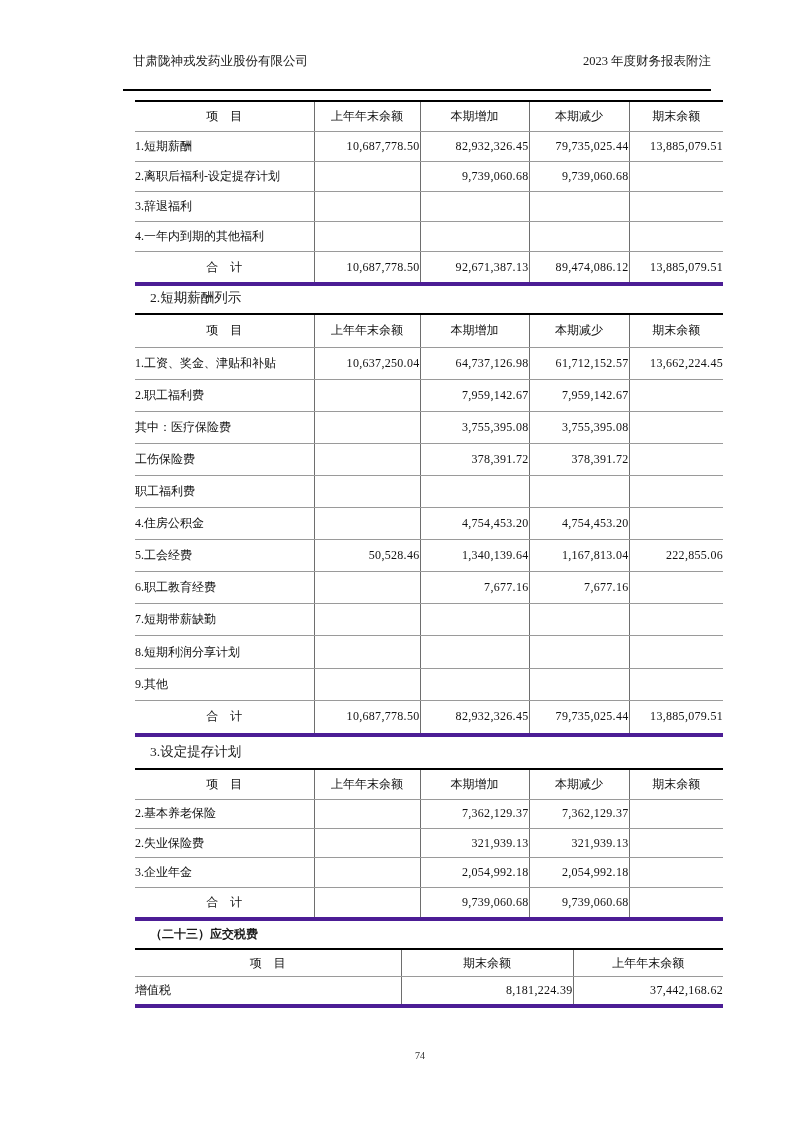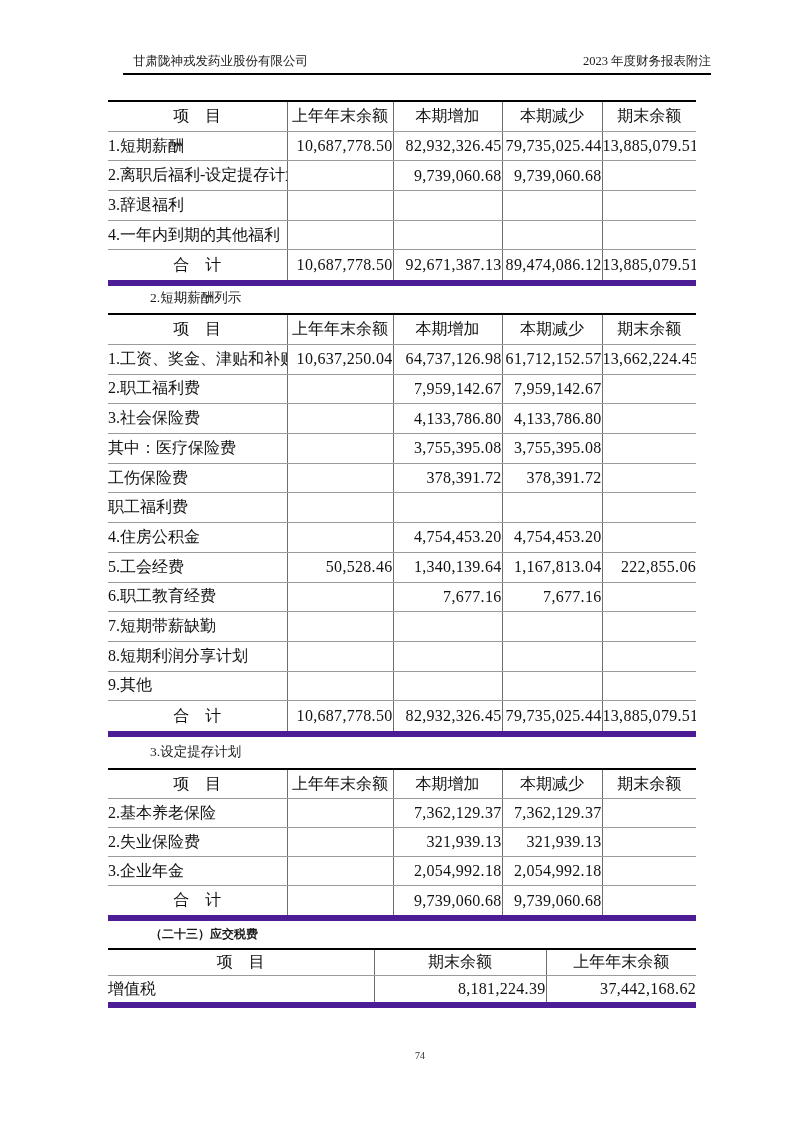--- a/index.html
+++ b/index.html
@@ -6,29 +6,29 @@
   body{
     width:794px;height:1122px;position:relative;background:#ffffff;
     font-family:"Liberation Serif","DejaVu Serif",serif;
     color:#1a1a1a;
   }
   
   .hdr{
     position:absolute;left:123px;top:53px;width:588px;
     display:flex;justify-content:space-between;align-items:flex-end;
     font-size:12.5px;line-height:16px;
-    padding-bottom:4px;border-bottom:2px solid #000;
+    padding-bottom:20px;border-bottom:2px solid #000;
   }
   .hdr .co{padding-left:10px;}
   
   table.tbl{
-    position:absolute;left:108px;width:588px;
+    position:absolute;left:135px;width:588px;
     border-collapse:collapse;table-layout:fixed;
-    border-top:2px solid #000;border-bottom:6px solid #4c1d95;
-    font-size:16px;
+    border-top:2px solid #000;border-bottom:4px solid #4c1d95;
+    font-size:12px;
   }
   table.tbl td{
     vertical-align:middle;overflow:hidden;white-space:nowrap;
     border-bottom:1px solid #9a9a9a;
     padding:0;color:#111;
   }
   table.tbl td + td{border-left:1px solid #6e6e6e;}
   table.tbl tr:last-child td{border-bottom:none;}
   td.h{text-align:center;}
   td.L{text-align:left;padding-left:6px;}
@@ -129,27 +129,20 @@
       <td class="n">13,662,224.45</td>
     </tr>
     <tr>
       <td class="L">2.职工福利费</td>
       <td class="n"></td>
       <td class="n">7,959,142.67</td>
       <td class="n">7,959,142.67</td>
       <td class="n"></td>
     </tr>
     <tr>
-      <td class="L">3.社会保险费</td>
-      <td class="n"></td>
-      <td class="n">4,133,786.80</td>
-      <td class="n">4,133,786.80</td>
-      <td class="n"></td>
-    </tr>
-    <tr>
       <td class="L">其中：医疗保险费</td>
       <td class="n"></td>
       <td class="n">3,755,395.08</td>
       <td class="n">3,755,395.08</td>
       <td class="n"></td>
     </tr>
     <tr>
       <td class="ind">工伤保险费</td>
       <td class="n"></td>
       <td class="n">378,391.72</td>

